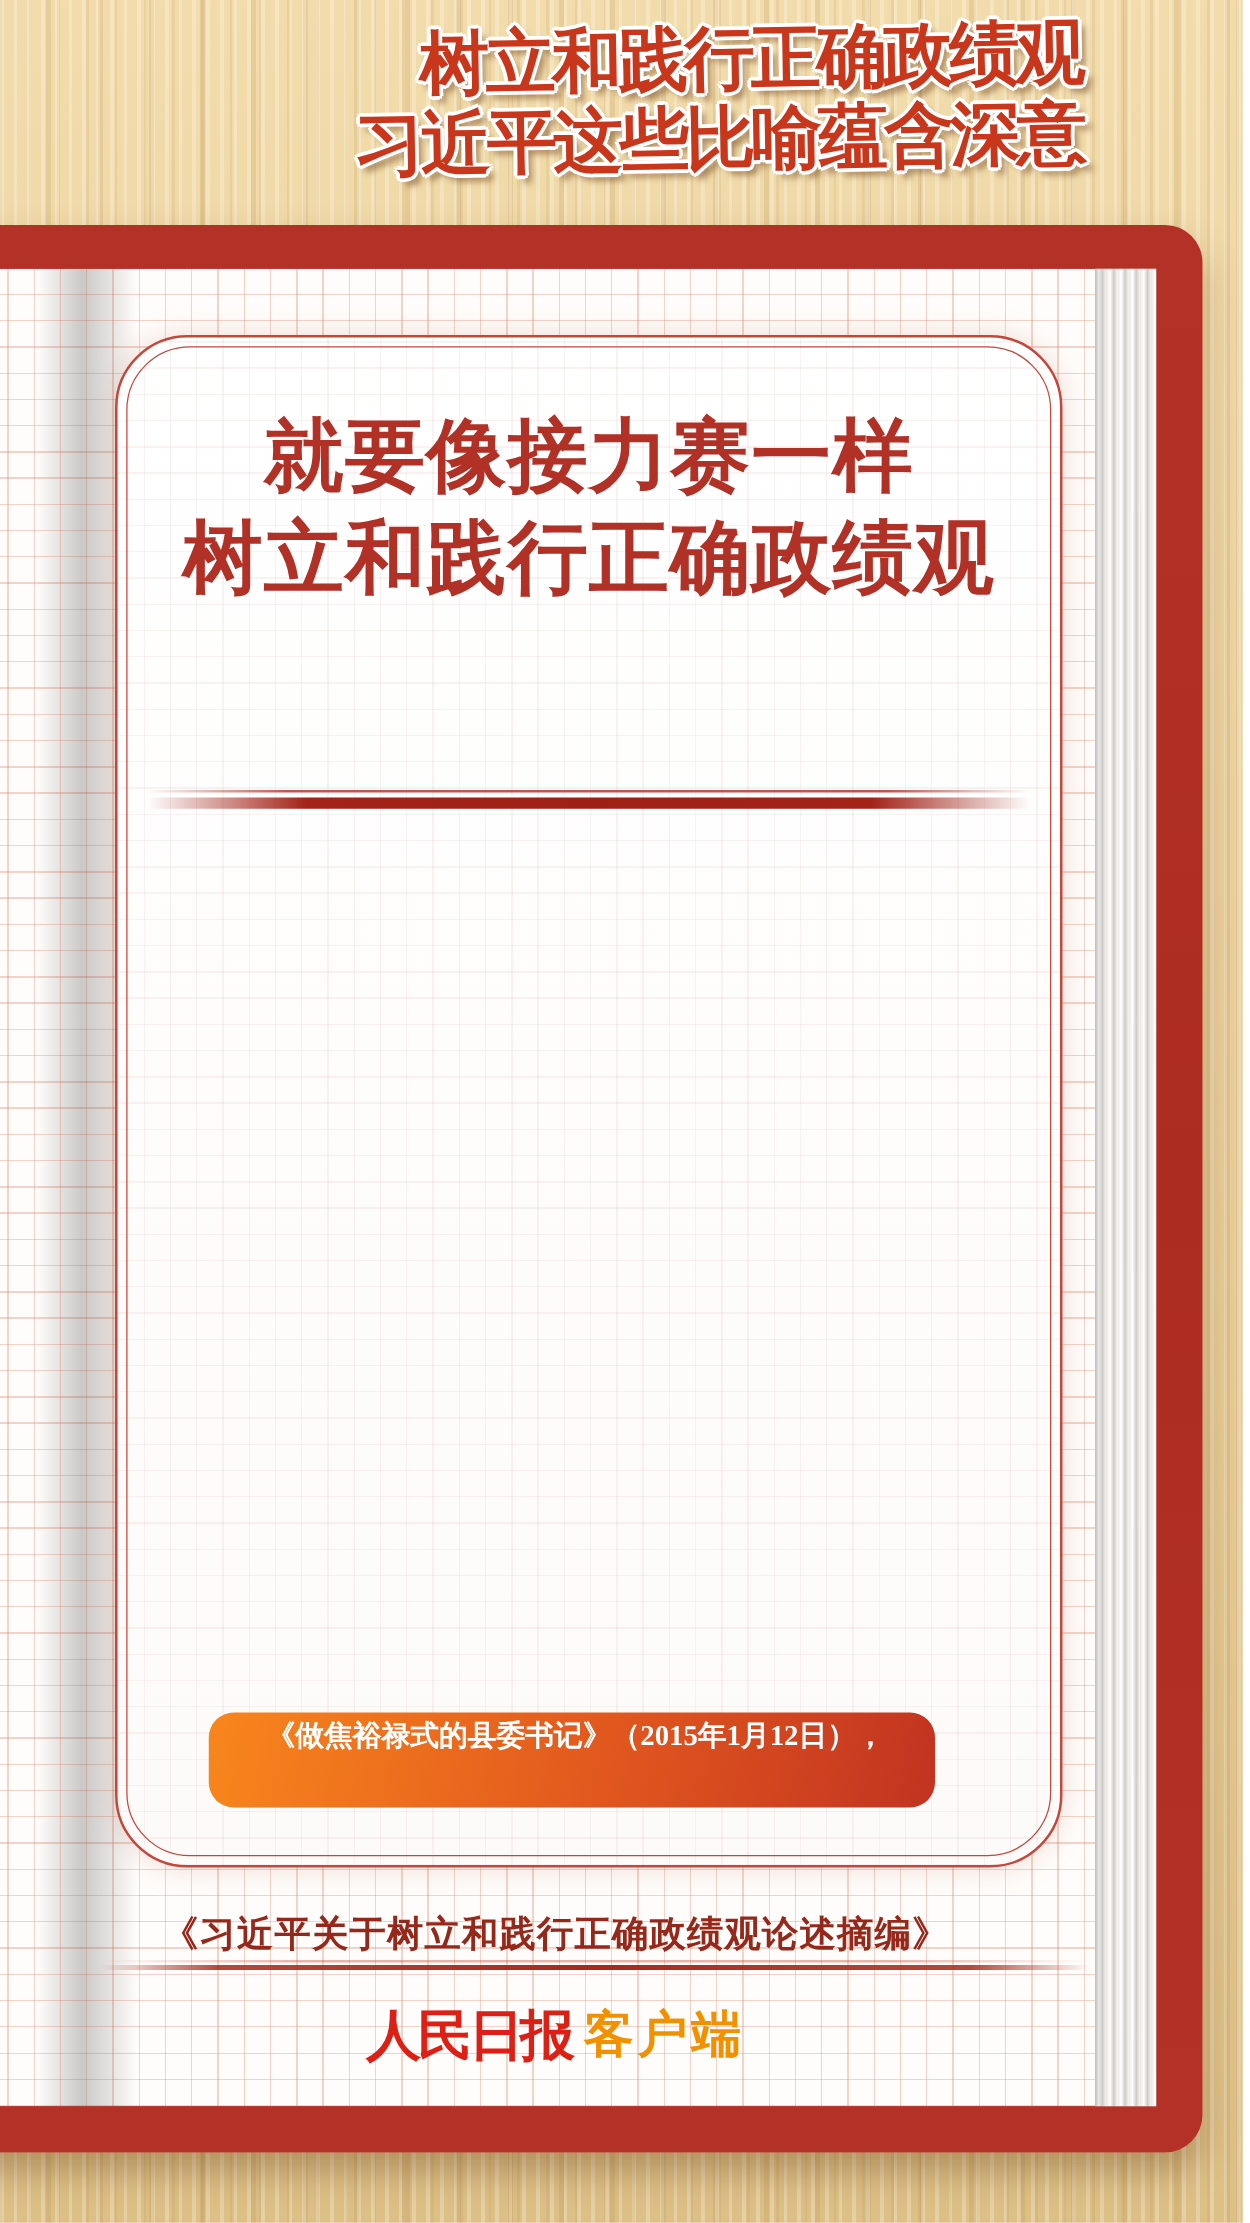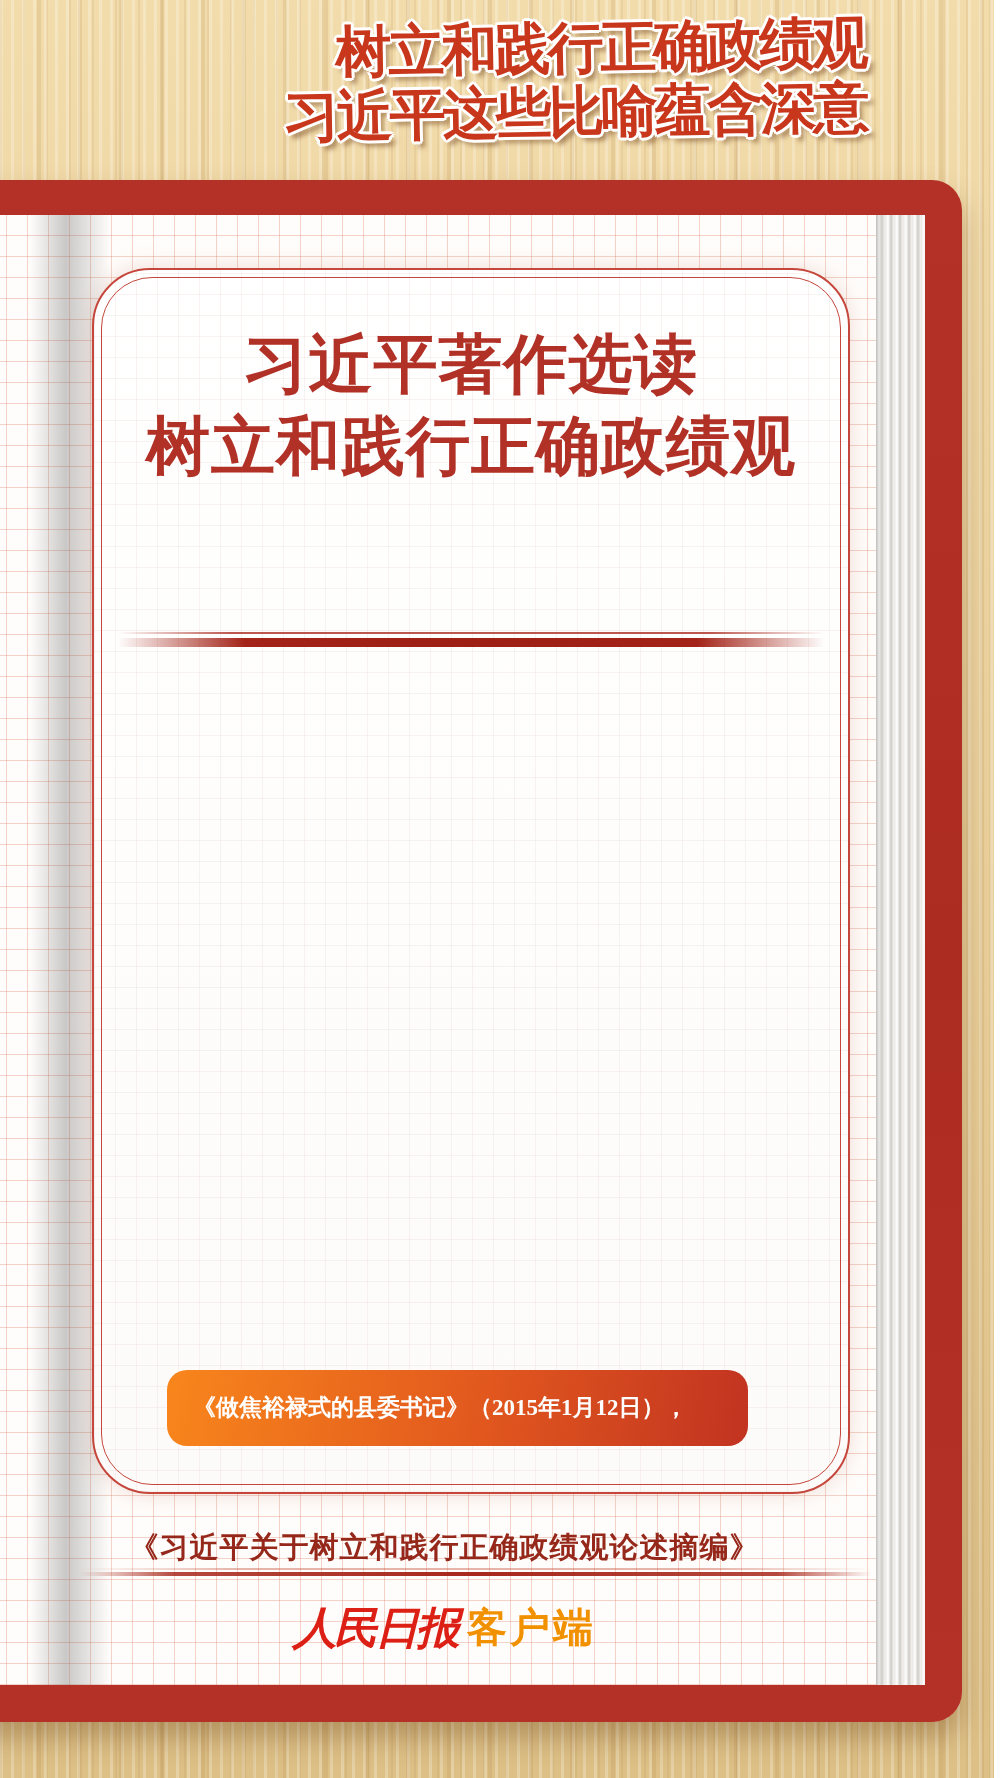--- a/index.html
+++ b/index.html
@@ -61,34 +61,34 @@
   .divider-bar{height:9px;
     background:linear-gradient(90deg, rgba(158,28,18,0) 0%, #a32318 18%, #9e1f14 50%, #a32318 82%, rgba(158,28,18,0) 100%);}
 
   .card-body{position:absolute;top:588px;left:46px;width:678px;margin:0;
     font-family:"Liberation Serif","DejaVu Serif",serif;
     font-size:46px;line-height:65px;color:#3e3a39;text-align:justify;text-indent:2em;}
 
   .citation{position:absolute;top:1100px;left:73px;width:581px;height:76px;
     border-radius:20px;background:linear-gradient(100deg,#f8861c 0%,#e1571e 55%,#c23321 100%);
     color:#ffffff;font-family:"Liberation Serif","DejaVu Serif",serif;font-weight:700;
-    font-size:23px;line-height:30px;display:flex;flex-direction:column;justify-content:center;
+    font-size:23px;line-height:30px;display:flex;flex-direction:row;justify-content:center;
     padding:4px 20px 4px 26px;box-sizing:border-box;}
 
   
   .caption{position:absolute;top:1313px;left:0;width:100%;text-align:center;
     font-family:"Liberation Serif","DejaVu Serif",serif;font-weight:700;
     font-size:29px;color:#96281b;letter-spacing:1px;}
   .caption-underline{position:absolute;top:1357px;left:116px;width:792px;height:4px;
     background:linear-gradient(90deg, rgba(168,40,28,0) 0%, rgba(168,40,28,0.85) 12%, #a8281c 50%, rgba(168,40,28,0.85) 88%, rgba(168,40,28,0) 100%);}
   .caption-underline::before{content:"";position:absolute;top:-4px;left:0;width:100%;height:2px;
     background:linear-gradient(90deg, rgba(200,90,70,0) 0%, rgba(200,90,70,0.45) 20%, rgba(200,90,70,0.45) 80%, rgba(200,90,70,0) 100%);}
 
   .brand{position:absolute;top:1384px;left:0;width:100%;text-align:center;}
-  .masthead{font-family:"Liberation Serif","DejaVu Serif",serif;font-style:italic;font-weight:900;
+  .masthead{font-family:"Liberation Serif","DejaVu Serif",serif;font-weight:900;
     font-size:44px;color:#dd2016;letter-spacing:-3px;margin-right:10px;}
   .client{font-family:"Liberation Sans","DejaVu Sans",sans-serif;font-weight:800;
     font-size:40px;color:#f29100;letter-spacing:3px;vertical-align:2px;}
 </style>
 </head>
 <body>
 
 <div class="stage">
 
   <div class="header-title">
@@ -96,21 +96,21 @@
     <div>习近平这些比喻蕴含深意</div>
   </div>
 
   <div class="book">
     <div class="page">
       <div class="page-fold"></div>
       <div class="page-stack"></div>
 
       <div class="card">
         <div class="card-title">
-          <div>习近平著作选读</div>
+          <div>就要像接力赛一样</div>
           <div>树立和践行正确政绩观</div>
         </div>
 
         <div class="divider">
           <div class="divider-thin"></div>
           <div class="divider-bar"></div>
         </div>
 
 
         <div class="citation">

